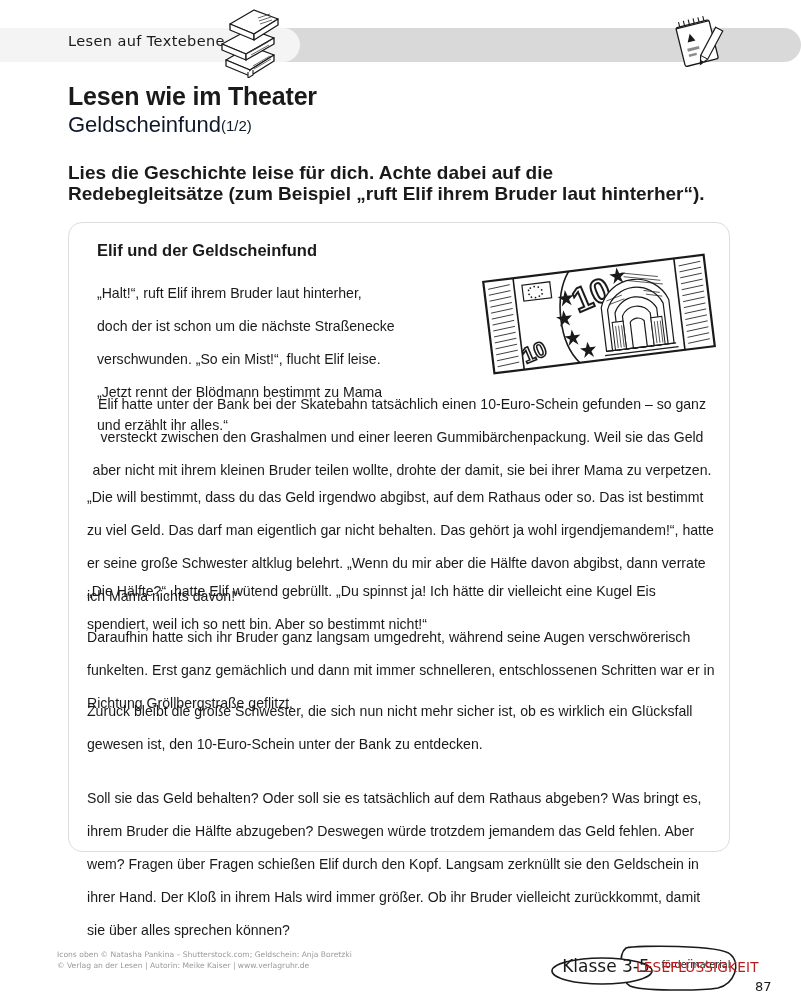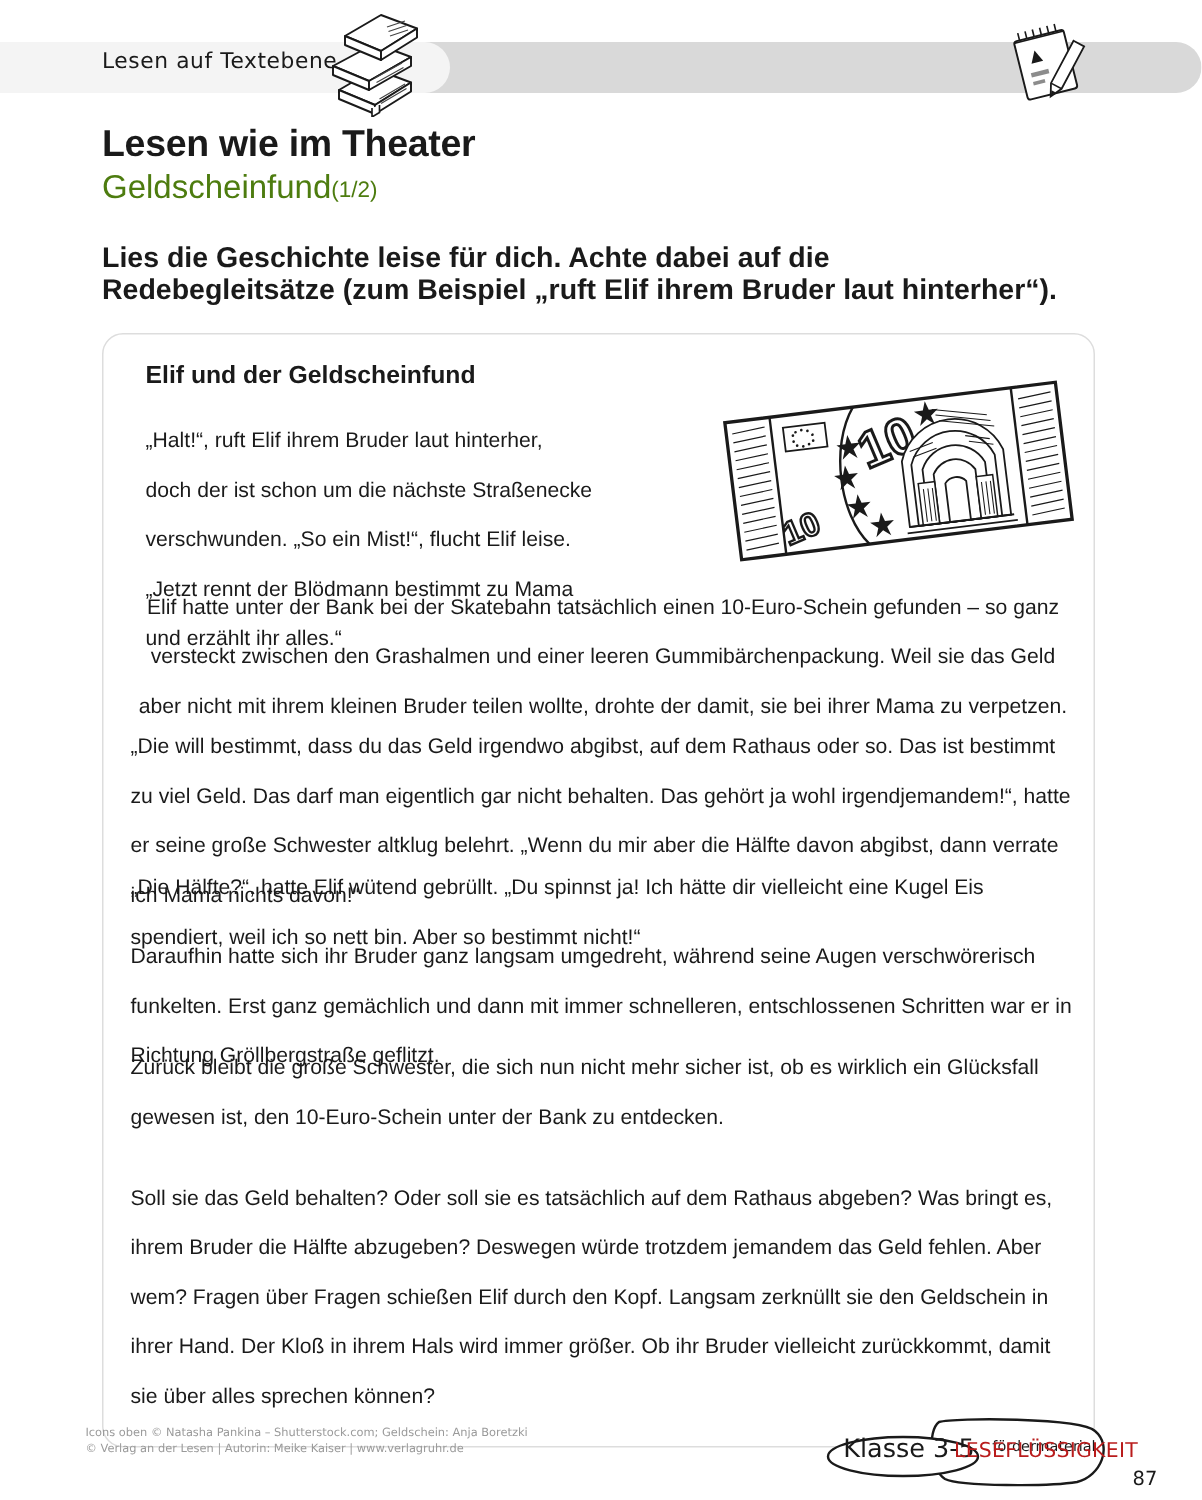--- a/index.html
+++ b/index.html
@@ -60,21 +60,21 @@
     font-size: 25px;
     font-weight: bold;
     letter-spacing: -0.2px;
     color: #1a1a1a;
   }
   .title-sub {
     position: absolute;
     left: 68px; top: 112px;
     font-size: 22px;
     font-weight: normal;
-    color: #4d7c0f;
+    color: #0f172a;
     white-space: nowrap;
   }
   .title-sub .part {
     font-size: 15px;
     vertical-align: 1px;
   }
 
   
   .instruction {
     position: absolute;
@@ -83,21 +83,21 @@
     font-size: 19px;
     font-weight: bold;
     line-height: 21px;
     color: #1a1a1a;
   }
 
   
   .story-box {
     position: absolute;
     left: 68px; top: 222px;
-    width: 662px; height: 743px;
+    width: 662px; height: 630px;
     border: 1.4px solid #dddddd;
     border-radius: 14px;
     background: #ffffff;
   }
   .story-title {
     position: absolute;
     left: 28px; top: 18px;
     font-size: 16.5px;
     font-weight: bold;
     color: #1a1a1a;

